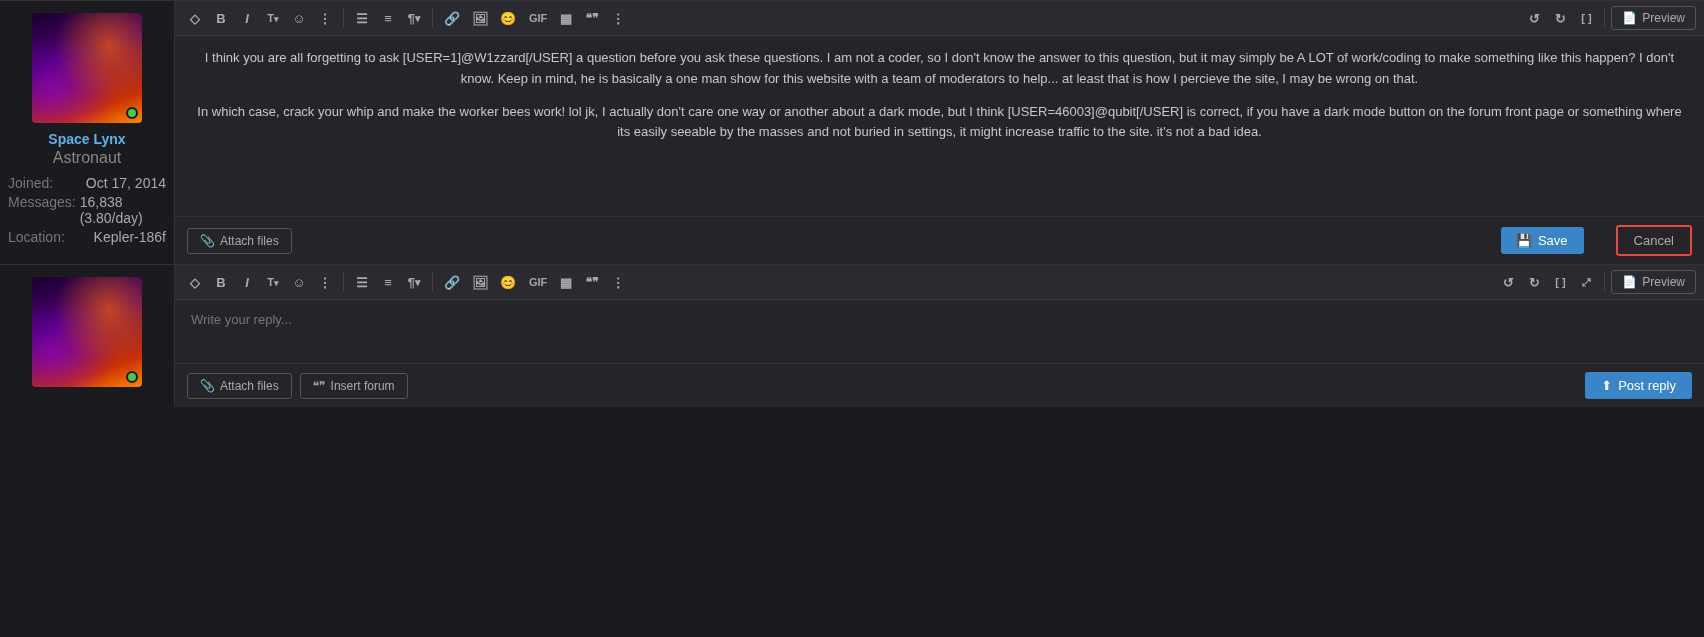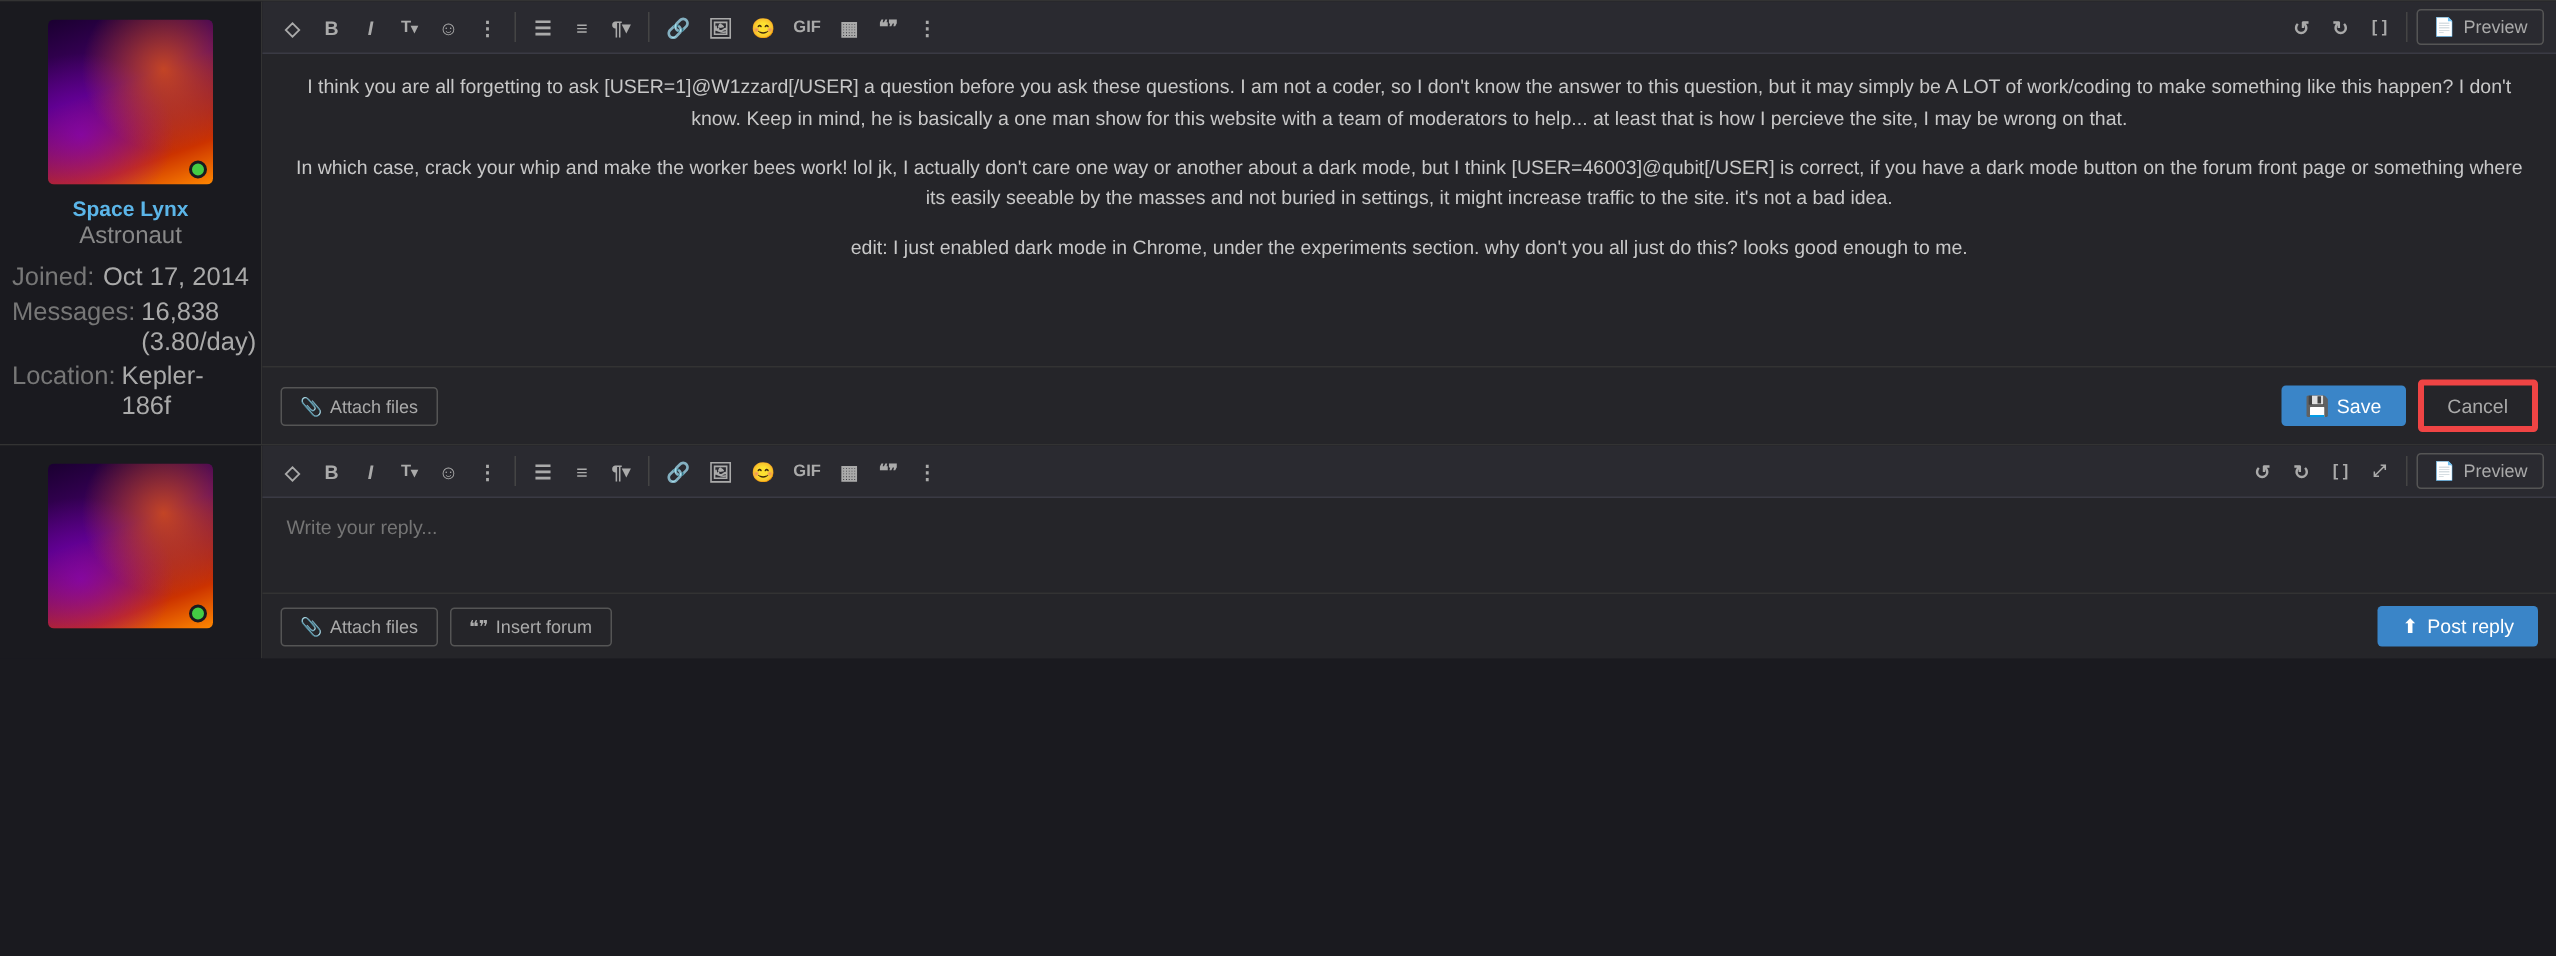--- a/index.html
+++ b/index.html
@@ -81,21 +81,21 @@
 
     .user-title {
       color: #888;
       font-size: 16px;
       margin-bottom: 8px;
       text-align: center;
     }
 
     .user-meta {
       width: 100%;
-      font-size: 17px;
+      font-size: 14px;
       color: #999;
     }
 
     .user-meta-row {
       display: flex;
       justify-content: space-between;
       margin-bottom: 3px;
       gap: 4px;
     }
 
@@ -239,26 +239,27 @@
       padding: 6px 16px;
       border-radius: 3px;
       font-size: 13px;
       display: inline-flex;
       align-items: center;
       gap: 5px;
     }
 
     .cancel-btn {
       background: none;
-      border: 4px solid #ef4444;
+      border: 2px solid #ef4444;
       color: #aaa;
       cursor: pointer;
       padding: 6px 16px;
       border-radius: 3px;
       font-size: 13px;
+      margin-left: 24px;
     }
 
     .post-reply-btn {
       background: #3a85c8;
       border: none;
       color: #fff;
       cursor: pointer;
       padding: 6px 16px;
       border-radius: 3px;
       font-size: 13px;
@@ -335,21 +336,20 @@
         <div class="toolbar-separator"></div>
         <button class="preview-btn">
           <span>📄</span>
           <span>Preview</span>
         </button>
       </div>
 
       <div class="content-area">
         <p>I think you are all forgetting to ask [USER=1]@W1zzard[/USER] a question before you ask these questions. I am not a coder, so I don't know the answer to this question, but it may simply be A LOT of work/coding to make something like this happen? I don't know. Keep in mind, he is basically a one man show for this website with a team of moderators to help... at least that is how I percieve the site, I may be wrong on that.</p>
         <p>In which case, crack your whip and make the worker bees work! lol jk, I actually don't care one way or another about a dark mode, but I think [USER=46003]@qubit[/USER] is correct, if you have a dark mode button on the forum front page or something where its easily seeable by the masses and not buried in settings, it might increase traffic to the site. it's not a bad idea.</p>
-        <p>edit:  I just enabled dark mode in Chrome, under the experiments section. why don't you all just do this? looks good enough to me.</p>
       </div>
 
       <div class="bottom-bar">
         <button class="attach-btn">
           <span>📎</span>
           <span>Attach files</span>
         </button>
         <div class="spacer"></div>
         <button class="save-btn">
           <span>💾</span>

